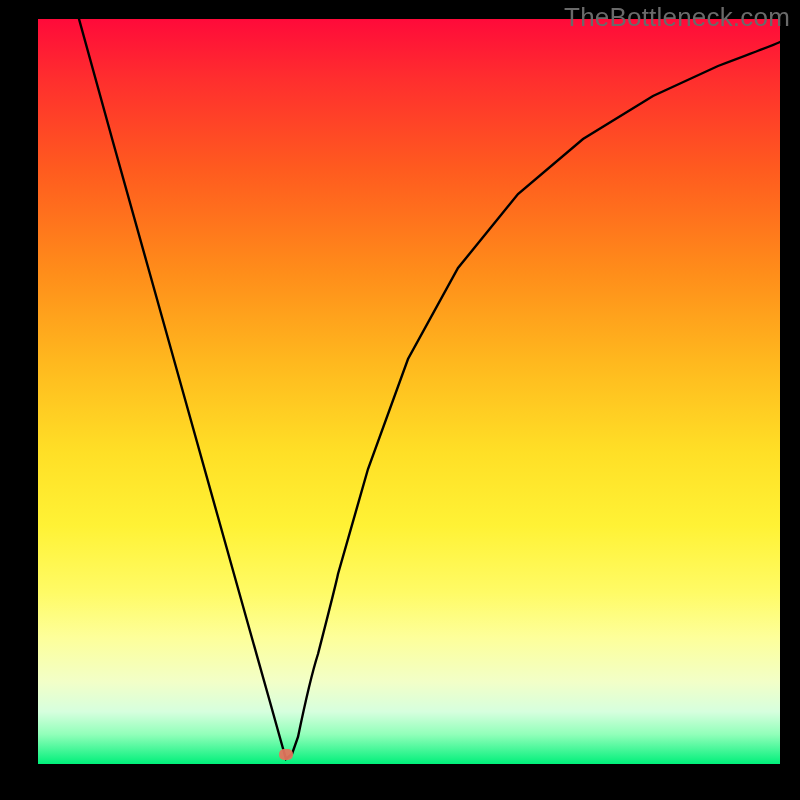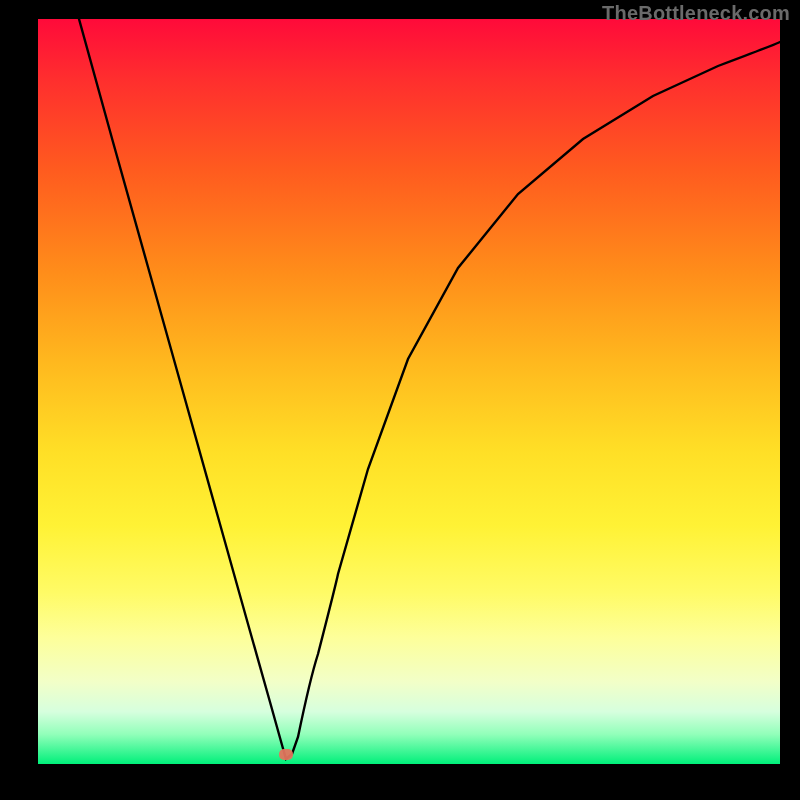--- a/index.html
+++ b/index.html
@@ -12,21 +12,21 @@
     #ffb81e 46%,
     #ffdf26 58%,
     #fff235 68%,
     #fffb66 77%,
     #fdff9a 83%,
     #f2ffc8 89%,
     #d6ffde 93%,
     #92ffba 96%,
     #00f07a 100%)}
   svg.curve{position:absolute;left:0;top:0;width:742px;height:745px;display:block}
-  .watermark{position:absolute;top:2px;right:10px;color:#6a6a6a;font-size:20px;font-weight:700;letter-spacing:.2px}
+  .watermark{position:absolute;top:2px;right:10px;color:#6a6a6a;font-size:26px;font-weight:400;letter-spacing:.2px}
   .marker{position:absolute;width:14px;height:11px;border-radius:5px;background:#e2745d;opacity:.95}
 </style>
 </head>
 <body>
 
 <div class="frame">
   <div class="plot">
     <svg class="curve" viewBox="0 0 742 745" preserveAspectRatio="none">
       <path fill="none" stroke="#000" stroke-width="2.4" stroke-linecap="round" d="M41,0
            L75,123

